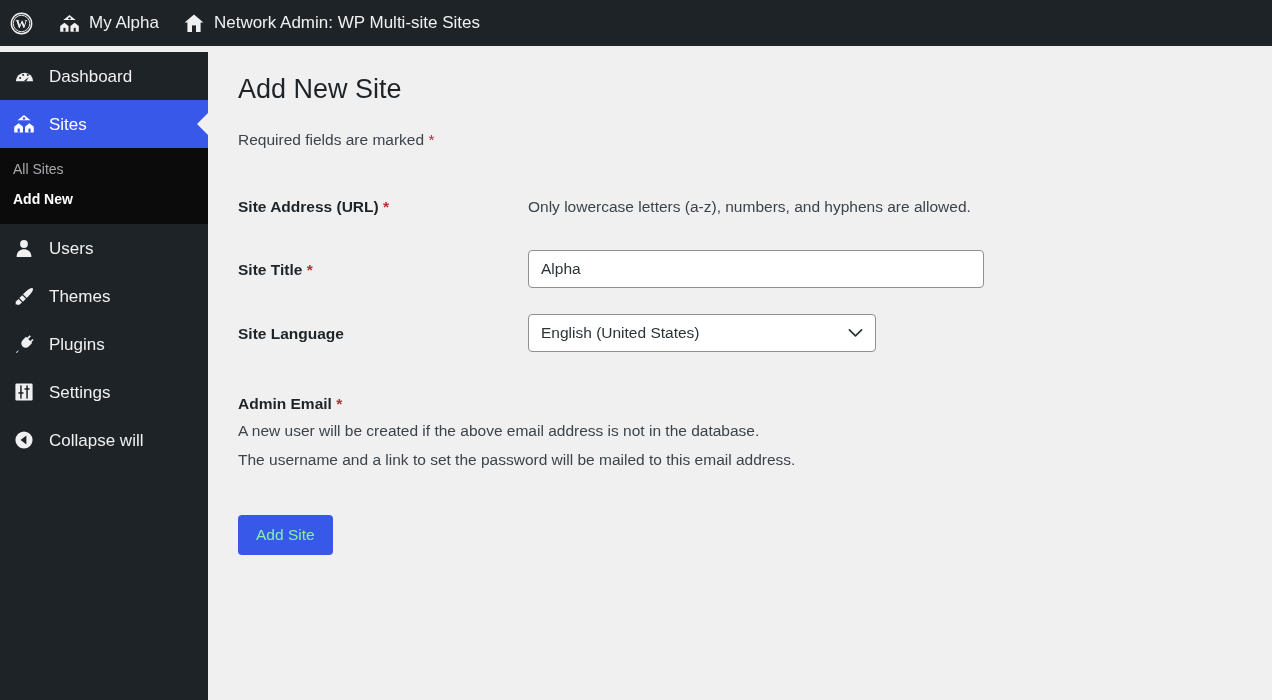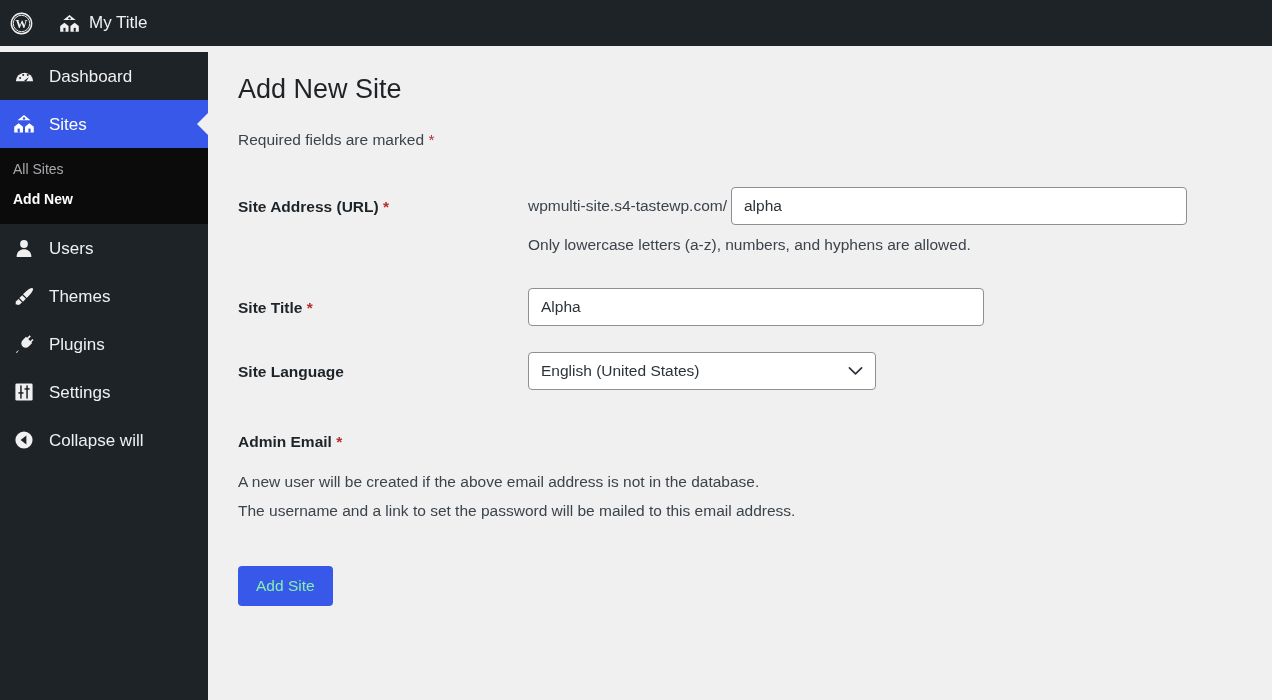--- a/index.html
+++ b/index.html
@@ -138,23 +138,32 @@
     <span class="ab-icon">
       <svg width="21" height="19" viewBox="0 0 22 20">
         <path d="M11 1 L17.5 6.3 L4.5 6.3 Z" fill="#f0f0f1"></path>
         <circle cx="11" cy="4.6" r="1.25" fill="#1d2327"></circle>
         <path d="M5.6 9.2 L10 12.7 L10 18.6 L1.2 18.6 L1.2 12.7 Z" fill="#f0f0f1"></path>
         <rect x="4.6" y="14.6" width="2.2" height="4" fill="#1d2327"></rect>
         <path d="M16.4 9.2 L20.8 12.7 L20.8 18.6 L12 18.6 L12 12.7 Z" fill="#f0f0f1"></path>
         <rect x="15.4" y="14.6" width="2.2" height="4" fill="#1d2327"></rect>
       </svg>
     </span>
-    <span>My Title</span>
-  </div>
-
+    <span>My Alpha</span>
+  </div>
+
+  <div class="ab-item">
+    <span class="ab-icon">
+      <svg width="22" height="21" viewBox="0 0 22 21">
+        <path d="M11 1.6 L20.4 9.4 L17.6 9.4 L17.6 19 L4.4 19 L4.4 9.4 L1.6 9.4 Z" fill="#f0f0f1"></path>
+        <rect x="9" y="12.4" width="4" height="6.6" fill="#1d2327"></rect>
+      </svg>
+    </span>
+    <span>Network Admin: WP Multi-site Sites</span>
+  </div>
 </div>
 
 <div id="sidebar">
 
   <div class="menu-item">
     <span class="m-icon">
       <svg width="21" height="21" viewBox="0 0 22 22">
         <path d="M2 16 A9 9 0 0 1 20 16 Z" fill="#f0f0f1"></path>
         <circle cx="6.4" cy="12.6" r="1.05" fill="#1d2327"></circle>
         <circle cx="9.6" cy="9.4" r="1.05" fill="#1d2327"></circle>
@@ -254,24 +263,20 @@
     <span class="req-star">*</span>
   </div>
 
   
   <div class="form-row">
     <div class="form-label">
       <span>Site Address (URL)</span>
       <span class="req-star">*</span>
     </div>
     <div class="field-col">
-      <div class="url-line">
-        <span class="url-prefix">wpmulti-site.s4-tastewp.com/</span>
-        <input class="txt url" type="text" value="alpha" style="">
-      </div>
       <div class="help-text">Only lowercase letters (a-z), numbers, and hyphens are allowed.</div>
     </div>
   </div>
 
   
   <div class="form-row" style="margin-top:34px;">
     <div class="form-label">
       <span>Site Title</span>
       <span class="req-star">*</span>
     </div>
@@ -291,21 +296,21 @@
         <span class="chev">
           <svg width="15" height="10" viewBox="0 0 15 10">
             <path d="M1.4 1.8 L7.5 7.8 L13.6 1.8" fill="none" stroke="#2c3338" stroke-width="1.7" stroke-linecap="round" stroke-linejoin="round"></path>
           </svg>
         </span>
       </div>
     </div>
   </div>
 
   
-  <div class="form-row" style="margin-bottom:17px;">
+  <div class="form-row" style="margin-bottom:4px;">
     <div class="form-label">
       <span>Admin Email</span>
       <span class="req-star">*</span>
     </div>
   </div>
 
   <div class="note-block">
     <div>A new user will be created if the above email address is not in the database.</div>
     <div>The username and a link to set the password will be mailed to this email address.</div>
   </div>

